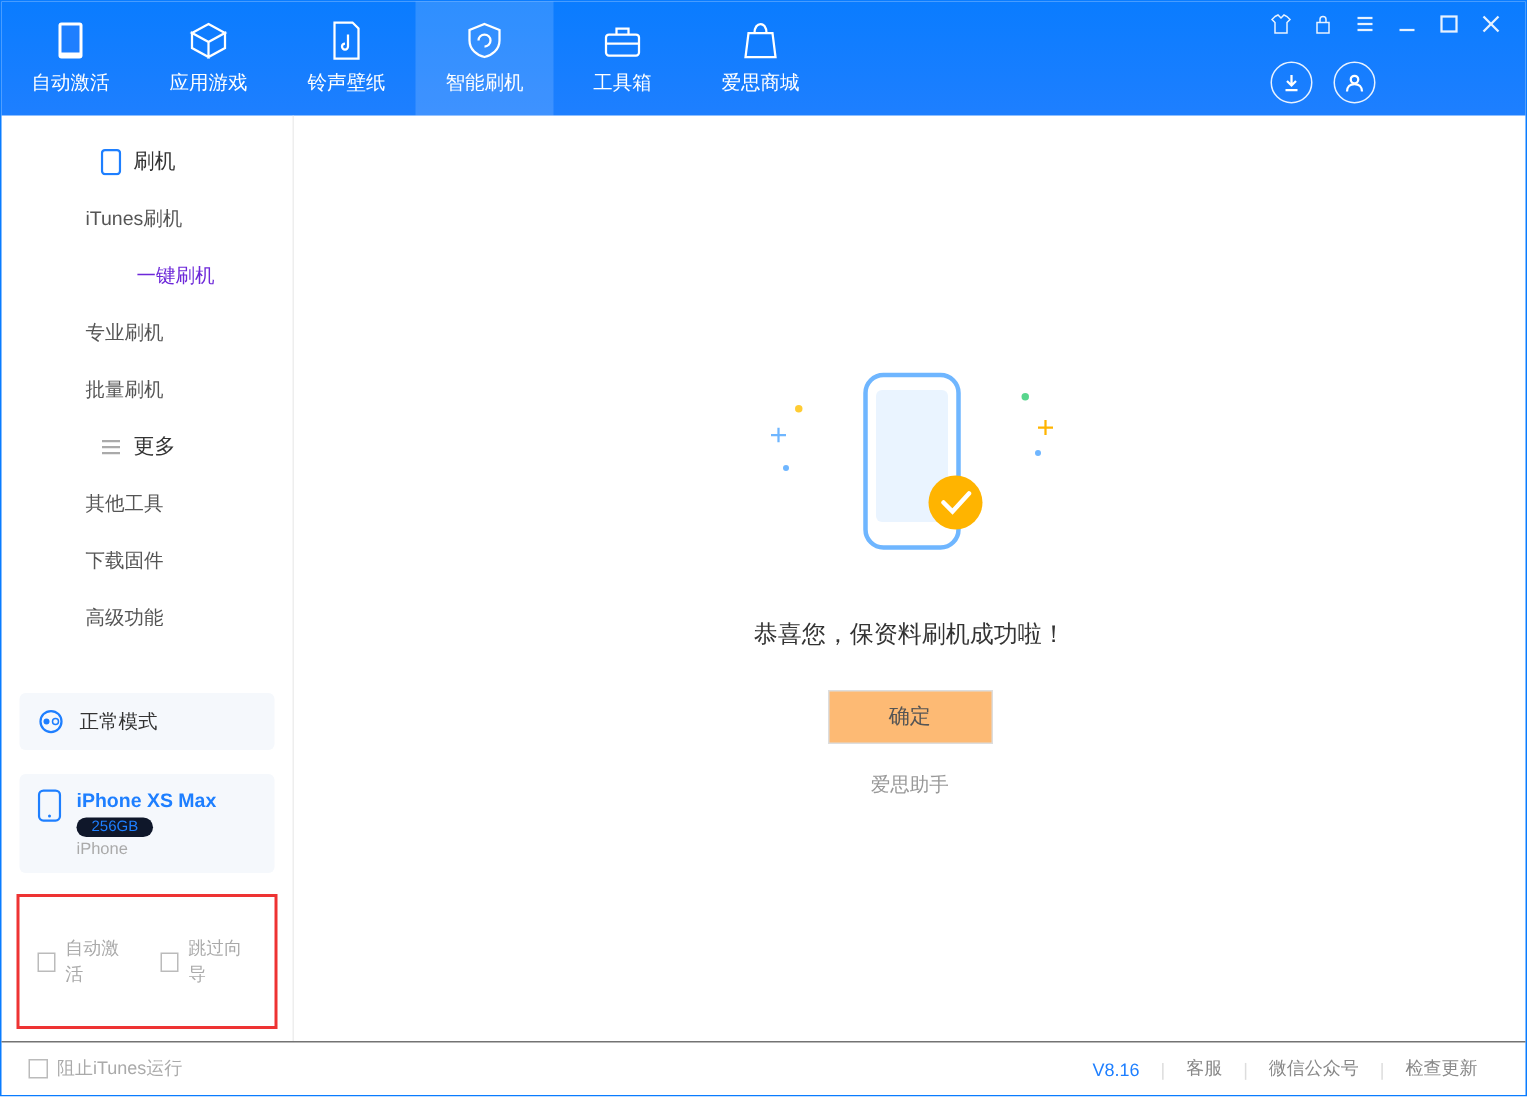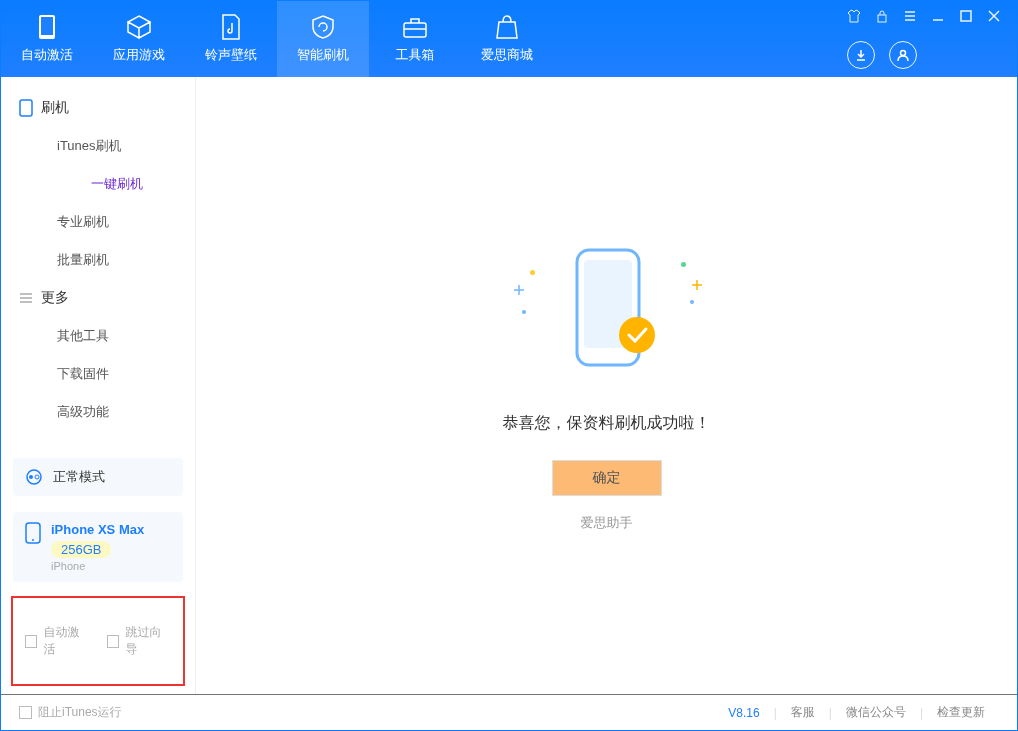--- a/index.html
+++ b/index.html
@@ -16,25 +16,25 @@
 .nav-item.active { background: rgba(255,255,255,0.15); }
 .nav-icon { width: 26px; height: 26px; margin-bottom: 6px; display: flex; align-items: center; justify-content: center; }
 .nav-label { font-size: 13px; }
 .right-area { display: flex; flex-direction: column; justify-content: space-between; height: 100%; padding: 8px 0; }
 .right-row { display: flex; gap: 14px; padding-right: 16px; align-items: center; }
 .wc { width: 14px; height: 14px; cursor: pointer; opacity: 0.9; }
 .circ-btn { width: 28px; height: 28px; border: 1.5px solid rgba(255,255,255,0.9); border-radius: 50%; display: flex; align-items: center; justify-content: center; cursor: pointer; }
 .body { flex: 1; display: flex; overflow: hidden; }
 .sidebar { width: 195px; border-right: 1px solid #eee; display: flex; flex-direction: column; }
 .side-top { flex: 1; padding-top: 12px; overflow: auto; }
-.side-group { padding: 10px 18px; color: #333; font-size: 14px; display: flex; align-items: center; gap: 8px; }
+.side-group { padding: 10px 18px; color: #333; font-size: 14px; display: flex; align-items: center; gap: 8px; margin-left: 48px; }
 .side-sub { padding: 10px 18px 10px 56px; color: #555; font-size: 13px; cursor: pointer; }
 .side-sub.active { color: #6d28d9; text-align: center; }
 .side-card { margin: 8px 12px; background: #f5f8fc; border-radius: 4px; padding: 10px 12px; display: flex; align-items: center; gap: 10px; color: #333; }
-.side-card .pill { background: #fef9c3; color: #1e7fff; border-radius: 10px; padding: 1px 10px; font-size: 13px; display: inline-block; margin-top: 4px; }
+.side-card .pill { background: #0f172a; color: #1e7fff; border-radius: 10px; padding: 1px 10px; font-size: 10px; display: inline-block; margin-top: 4px; }
 .side-card-sub { color: #aaa; font-size: 11px; margin-top: 2px; }
 .red-box { border: 2px solid #e33; margin: 6px 10px 8px; padding: 26px 12px; display: flex; gap: 18px; align-items: center; }
 .chk { display: flex; align-items: center; gap: 6px; color: #aaa; font-size: 12px; cursor: pointer; }
 .chk-box { width: 13px; height: 13px; border: 1px solid #bbb; background: #fff; }
 .content { flex: 1; display: flex; flex-direction: column; align-items: center; justify-content: center; position: relative; }
 .phone-wrap { position: relative; margin-bottom: 30px; }
 .msg { font-size: 16px; color: #333; margin-bottom: 26px; }
 .ok-btn { border: 1px solid #ddd; background: #fdba74; padding: 8px 40px; font-size: 14px; color: #555; cursor: pointer; margin-bottom: 18px; }
 .log-link { color: #999; font-size: 13px; cursor: pointer; }
 .footer { height: 36px; border-top: 1px solid #737373; display: flex; align-items: center; padding: 0 18px; font-size: 12px; color: #aaa; }

